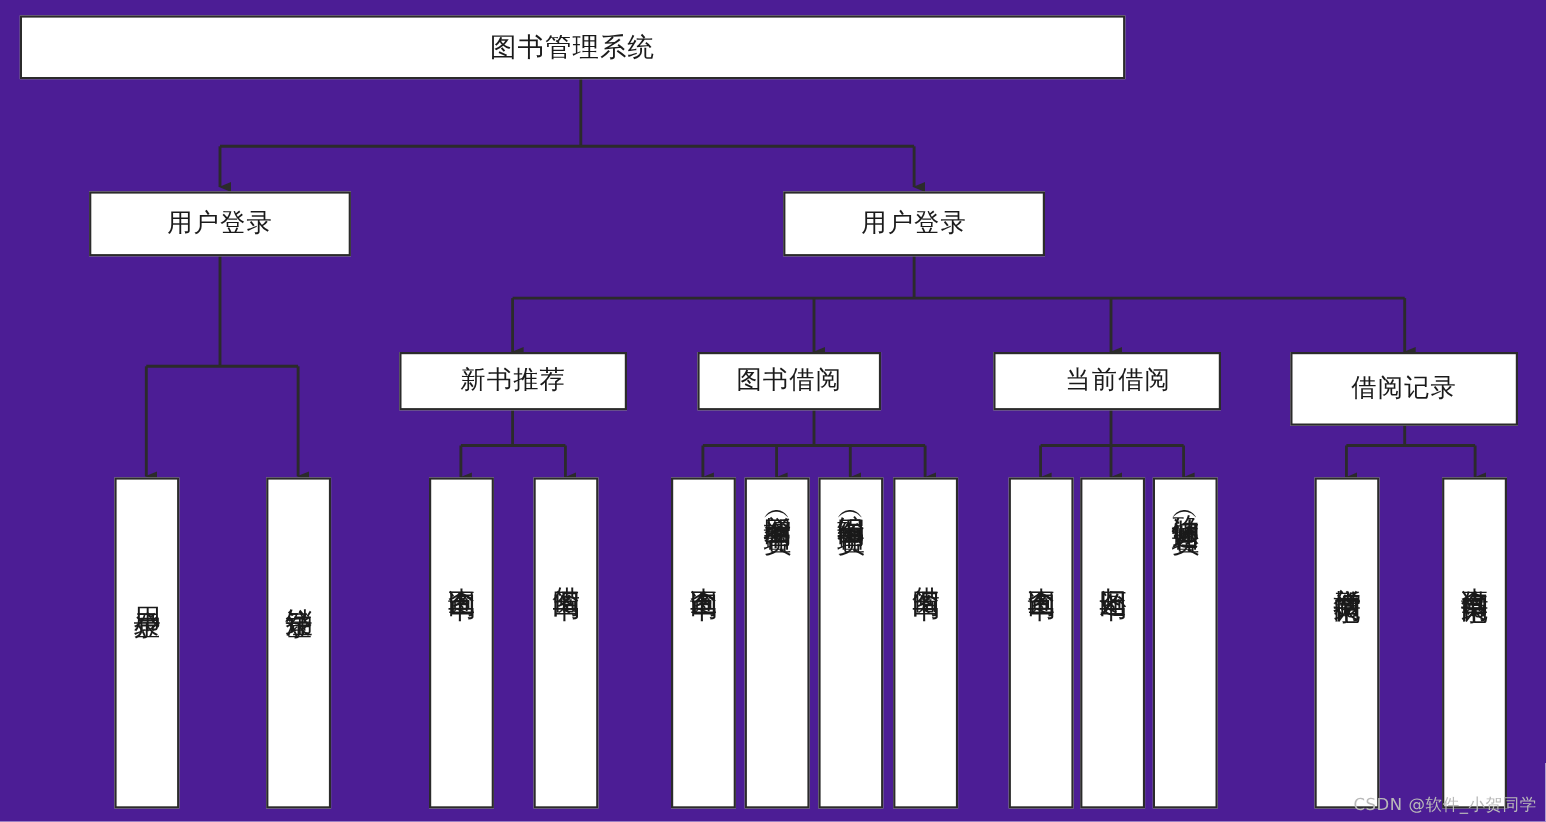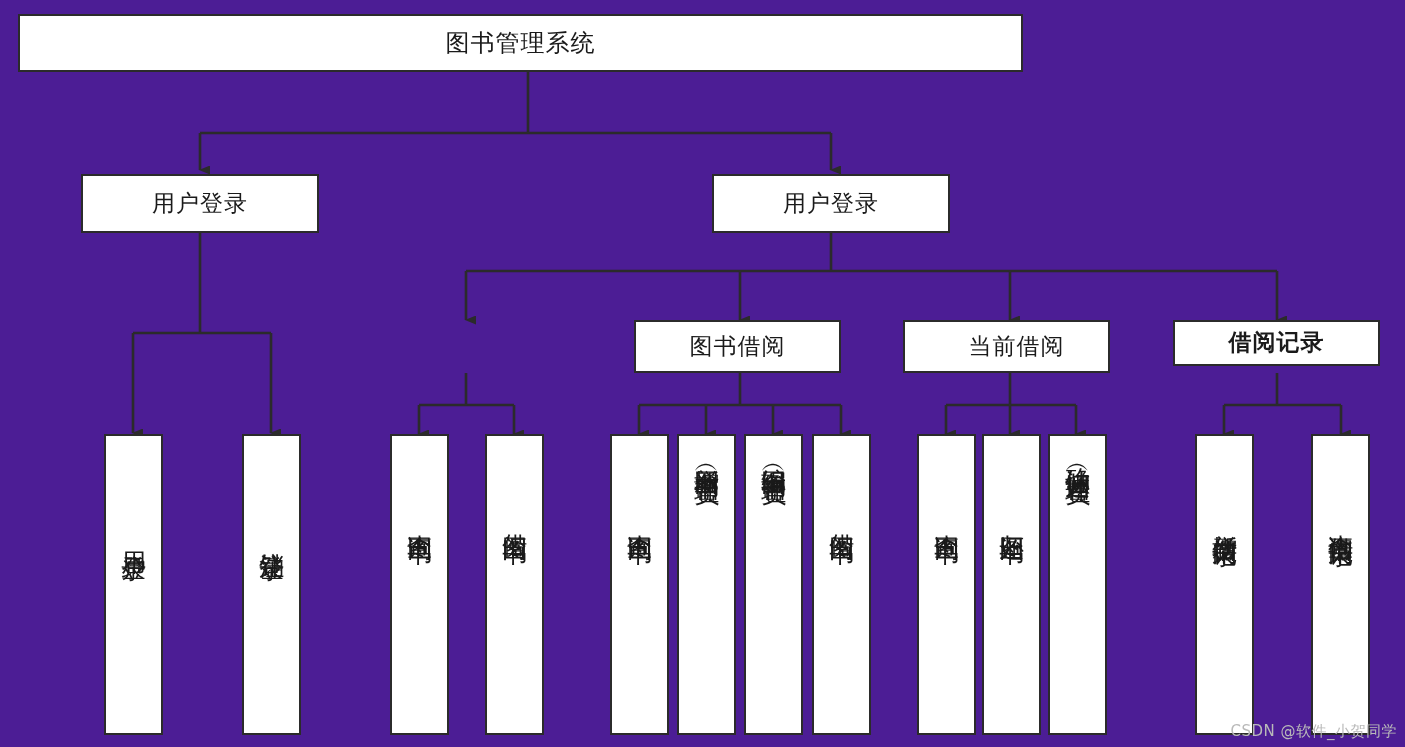--- a/index.html
+++ b/index.html
@@ -138,27 +138,30 @@
     <span>图书管理系统</span>
   </div>
 
   <div class="node horiz" style="left:81px; top:174px; width:238px; height:59px;">
     <span>用户登录</span>
   </div>
   <div class="node horiz" style="left:712px; top:174px; width:238px; height:59px;">
     <span>用户登录</span>
   </div>
 
-  <div class="node horiz" style="left:634px; top:320px; width:207px; height:53px;">
+  <div class="node horiz" style="left:363px; top:320px; width:207px; height:53px;">
+    <span>新书推荐</span>
+  </div>
+  <div class="node horiz" style="left:634px; top:320px; width:167px; height:53px;">
     <span>图书借阅</span>
   </div>
   <div class="node horiz" style="left:903px; top:320px; width:207px; height:53px;padding-left:20px;">
     <span>当前借阅</span>
   </div>
-  <div class="node horiz" style="left:1173px; top:320px; width:207px; height:46px;font-weight:bold;">
+  <div class="node horiz" style="left:1173px; top:320px; width:207px; height:67px;">
     <span>借阅记录</span>
   </div>
 
   <div class="node vert low" style="left:104px; top:434px; width:59px; height:301px;">
     <span class="vtext">用户登录</span>
   </div>
   <div class="node vert low" style="left:242px; top:434px; width:59px; height:301px;">
     <span class="vtext">注销登录</span>
   </div>
 

